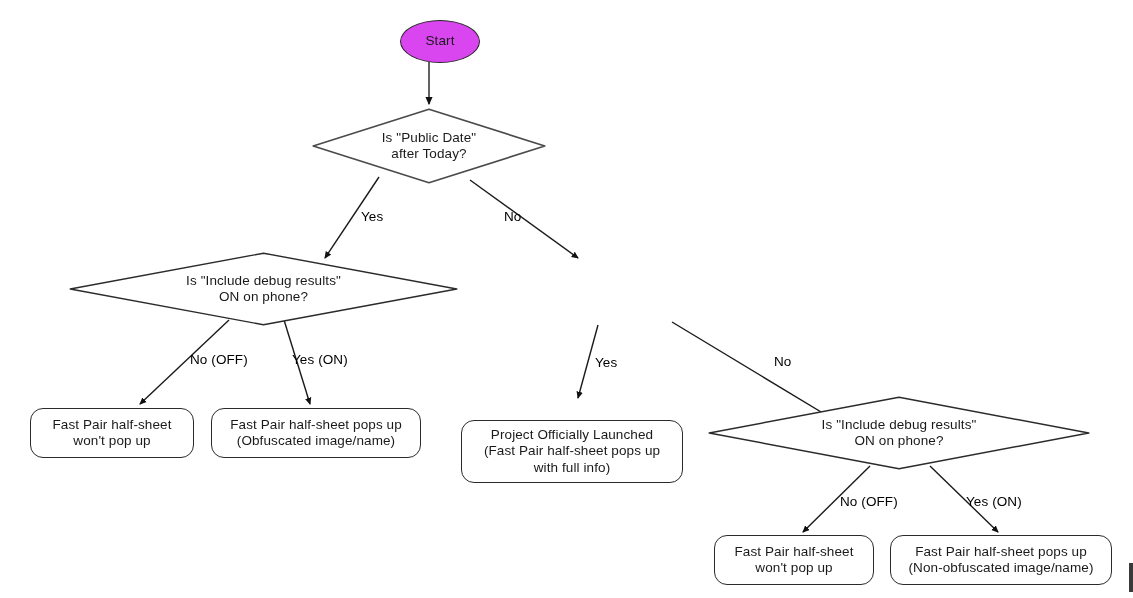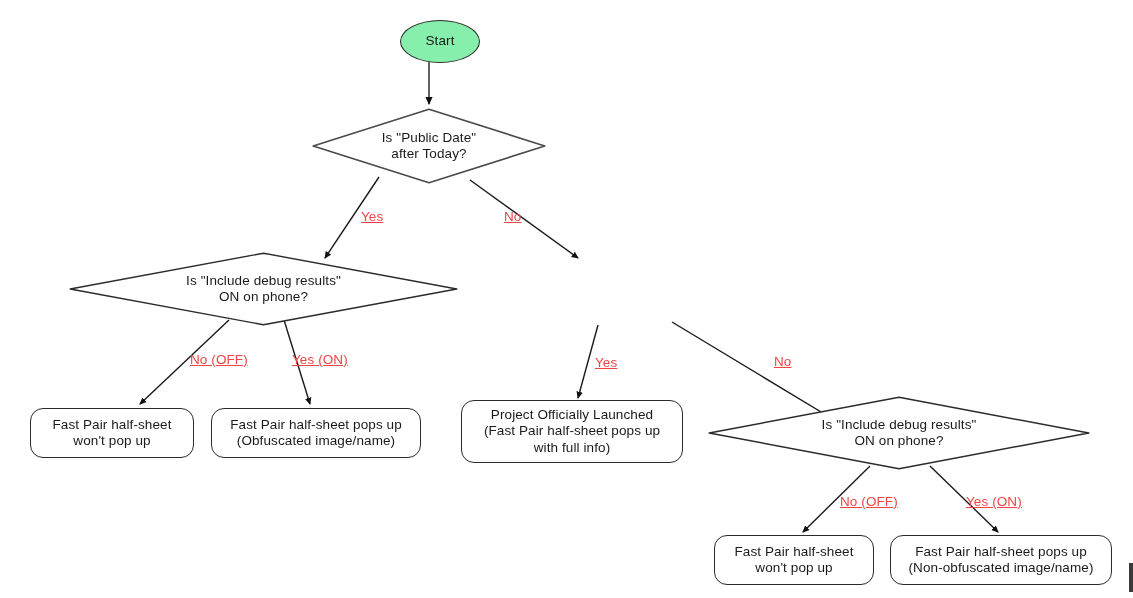--- a/index.html
+++ b/index.html
@@ -33,21 +33,21 @@
     color: #1a1a1a;
     font-size: 13.5px;
     line-height: 16.5px;
     box-sizing: border-box;
     white-space: pre-line;
     letter-spacing: 0.1px;
   }
   .terminator {
     border: 1.3px solid #2b2b2b;
     border-radius: 50%;
-    background: #86efac;
+    background: #d946ef;
   }
   .process {
     border: 1.3px solid #2b2b2b;
     border-radius: 13px;
     background: #ffffff;
     padding: 2px 8px;
   }
   .decision-wrap {
     position: absolute;
   }
@@ -70,24 +70,23 @@
     font-size: 13.5px;
     line-height: 16.5px;
     color: #1a1a1a;
     white-space: pre-line;
     letter-spacing: 0.1px;
   }
   .edge-label {
     position: absolute;
     font-size: 13.5px;
     line-height: 15px;
-    color: #ef4444;
+    color: #000000;
     white-space: nowrap;
     letter-spacing: 0.1px;
-    text-decoration: underline;
   }
   .page-artifact {
     position: absolute;
     background: #3a3a3a;
   }
 </style>
 </head>
 <body>
 
 <div id="canvas">
@@ -150,21 +149,21 @@
   <div class="node process" style="left:30px; top:408px; width:164px; height:50px;">
     <span>Fast Pair half-sheet
 won't pop up</span>
   </div>
 
   <div class="node process" style="left:211px; top:408px; width:210px; height:50px;">
     <span>Fast Pair half-sheet pops up
 (Obfuscated image/name)</span>
   </div>
 
-  <div class="node process" style="left:461px; top:400px; width:222px; height:63px;">
+  <div class="node process" style="left:461px; top:420px; width:222px; height:63px;">
     <span>Project Officially Launched
 (Fast Pair half-sheet pops up
 with full info)</span>
   </div>
 
   <div class="node process" style="left:714px; top:535px; width:160px; height:50px;">
     <span>Fast Pair half-sheet
 won't pop up</span>
   </div>
 

